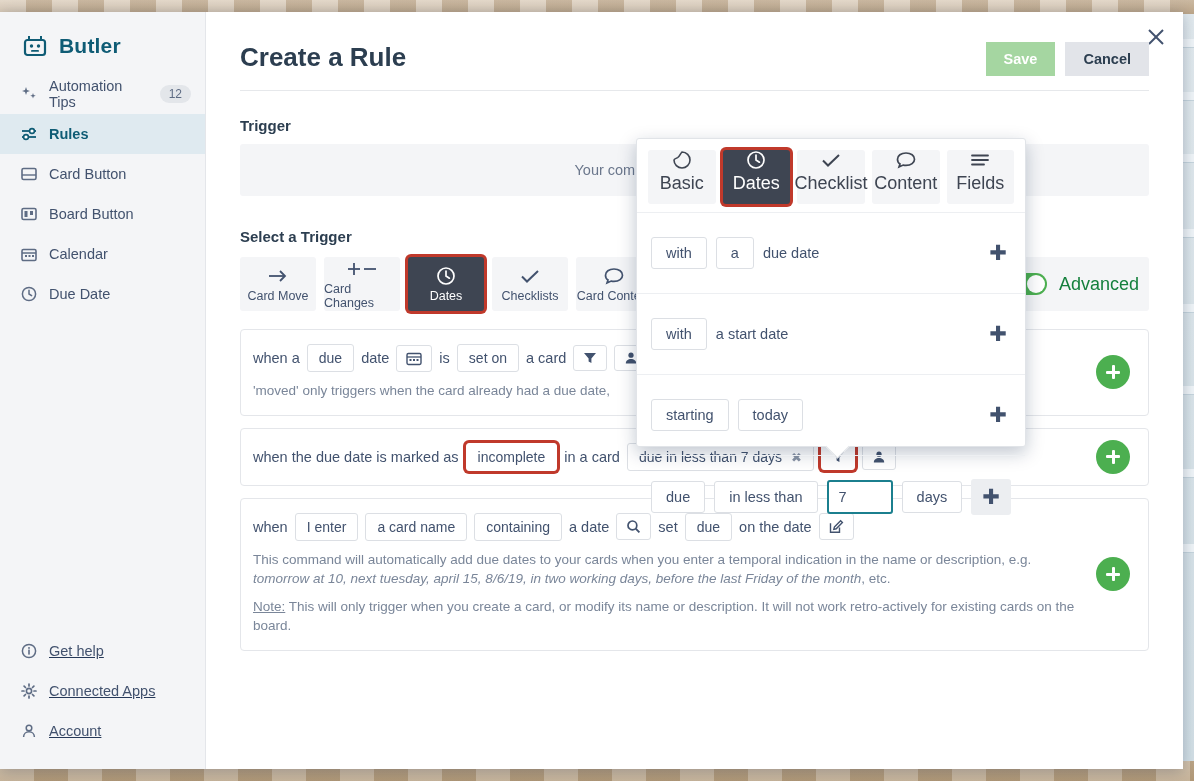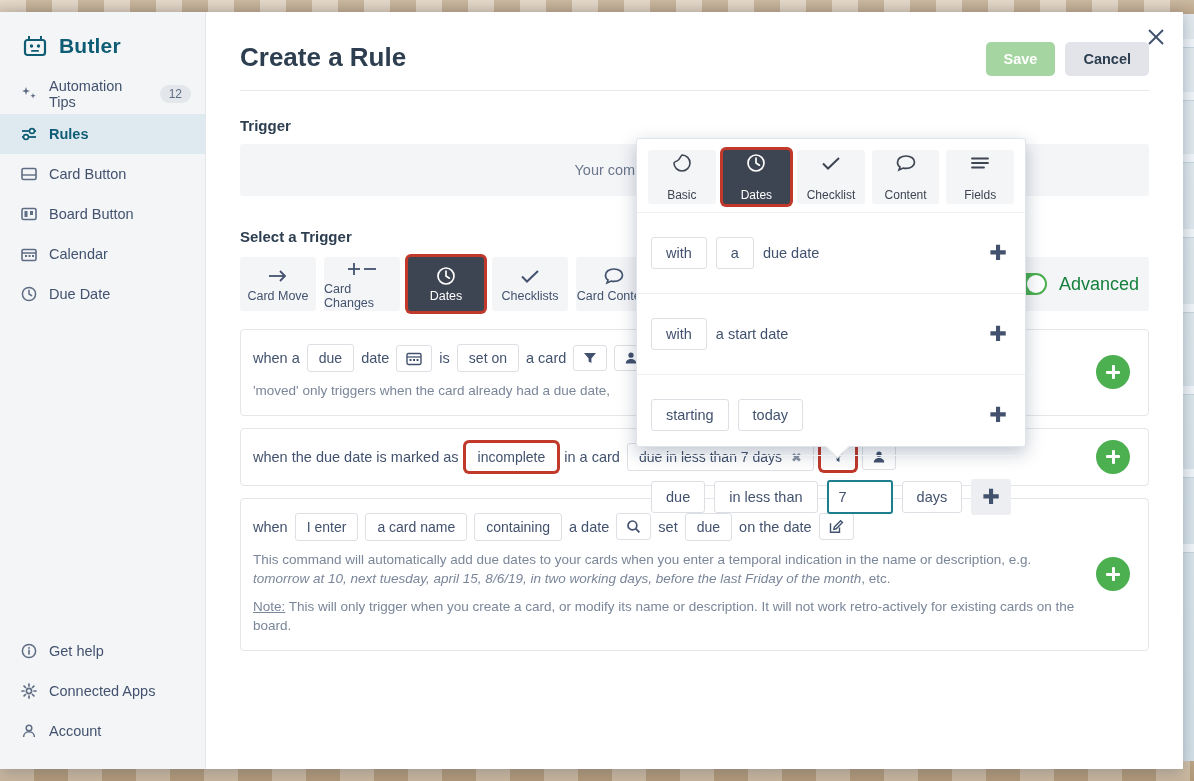--- a/index.html
+++ b/index.html
@@ -81,21 +81,21 @@
     display:flex; align-items:center; gap:11px;
     height:40px; padding:0 14px 0 20px;
     color:#42526e; font-size:14.5px; cursor:pointer;
   }
   .nav-item .ni-icon{ width:18px; height:18px; flex:none; display:flex; align-items:center; justify-content:center; }
   .nav-item.active{ background:#dfeaf0; color:#0f5c75; font-weight:bold; }
   .nav-badge{
     margin-left:auto; background:#e3e6ea; color:#5e6c84;
     border-radius:9px; font-size:12px; padding:2px 9px;
   }
-  .nav-bottom{ position:absolute; left:0; right:15px; bottom:18px; }
+  .nav-bottom{ position:absolute; left:0; right:15px; bottom:18px;text-decoration:underline; }
 
   
   #main{
     position:absolute; left:206px; top:0; right:0; bottom:0;
     background:#fff; overflow:hidden;
   }
   #close-x{
     position:absolute; right:14px; top:12px;
     width:26px; height:26px; cursor:pointer;
     display:flex; align-items:center; justify-content:center;
@@ -103,21 +103,21 @@
   .page-head{
     position:relative; height:79px; margin:0 34px 0 34px;
     border-bottom:1px solid #e6e8eb;
   }
   .page-title{
     position:absolute; left:0; top:30px;
     font-size:26px; font-weight:bold; color:#2c3e50;
   }
   .head-actions{ position:absolute; right:0; top:30px; display:flex; gap:10px; }
   .btn{
-    border:none; border-radius:5px; height:34px; padding:0 18px;
+    border:none; border-radius:0; height:34px; padding:0 18px;
     font-size:14.5px; font-weight:bold; cursor:pointer;
     font-family:"Liberation Sans", sans-serif;
   }
   .btn-save{ background:#a5d6a1; color:#ffffff; }
   .btn-cancel{ background:#e2e4e9; color:#2c3e50; }
 
   .section-label{
     margin:26px 0 10px 34px; font-size:15px; font-weight:bold; color:#2c3e50;
   }
   .trigger-empty{
@@ -194,22 +194,22 @@
   }
   #popup::after{
     content:""; position:absolute; left:192px; bottom:-9px;
     width:16px; height:16px; background:#fff;
     border-right:1px solid #e1e4e8; border-bottom:1px solid #e1e4e8;
     transform:rotate(45deg);
   }
   .pop-tabs{ display:flex; gap:7px; padding:11px 11px 8px 11px; }
   .ptab{
     width:68px; height:54px; background:#f4f5f7; border-radius:3px;
-    display:flex; flex-direction:column; align-items:center; justify-content:center;
-    gap:15px; color:#3e4552; font-size:12px; cursor:pointer;
+    display:flex; flex-direction:column; align-items:center; 
+    gap:3px; color:#3e4552; font-size:18px; cursor:pointer;
   }
   .ptab .pt-ico{ height:20px; display:flex; align-items:center; }
   .ptab.selected{ background:#3e4552; color:#fff; box-shadow:0 0 0 3px #c0392b; }
   .pop-row{
     display:flex; align-items:center; gap:9px;
     padding:24px 14px; border-top:1px solid #edeff2;
     position:relative; min-height:56px;
   }
   .pop-row:first-of-type{ border-top:none; }
   .pop-chip{

